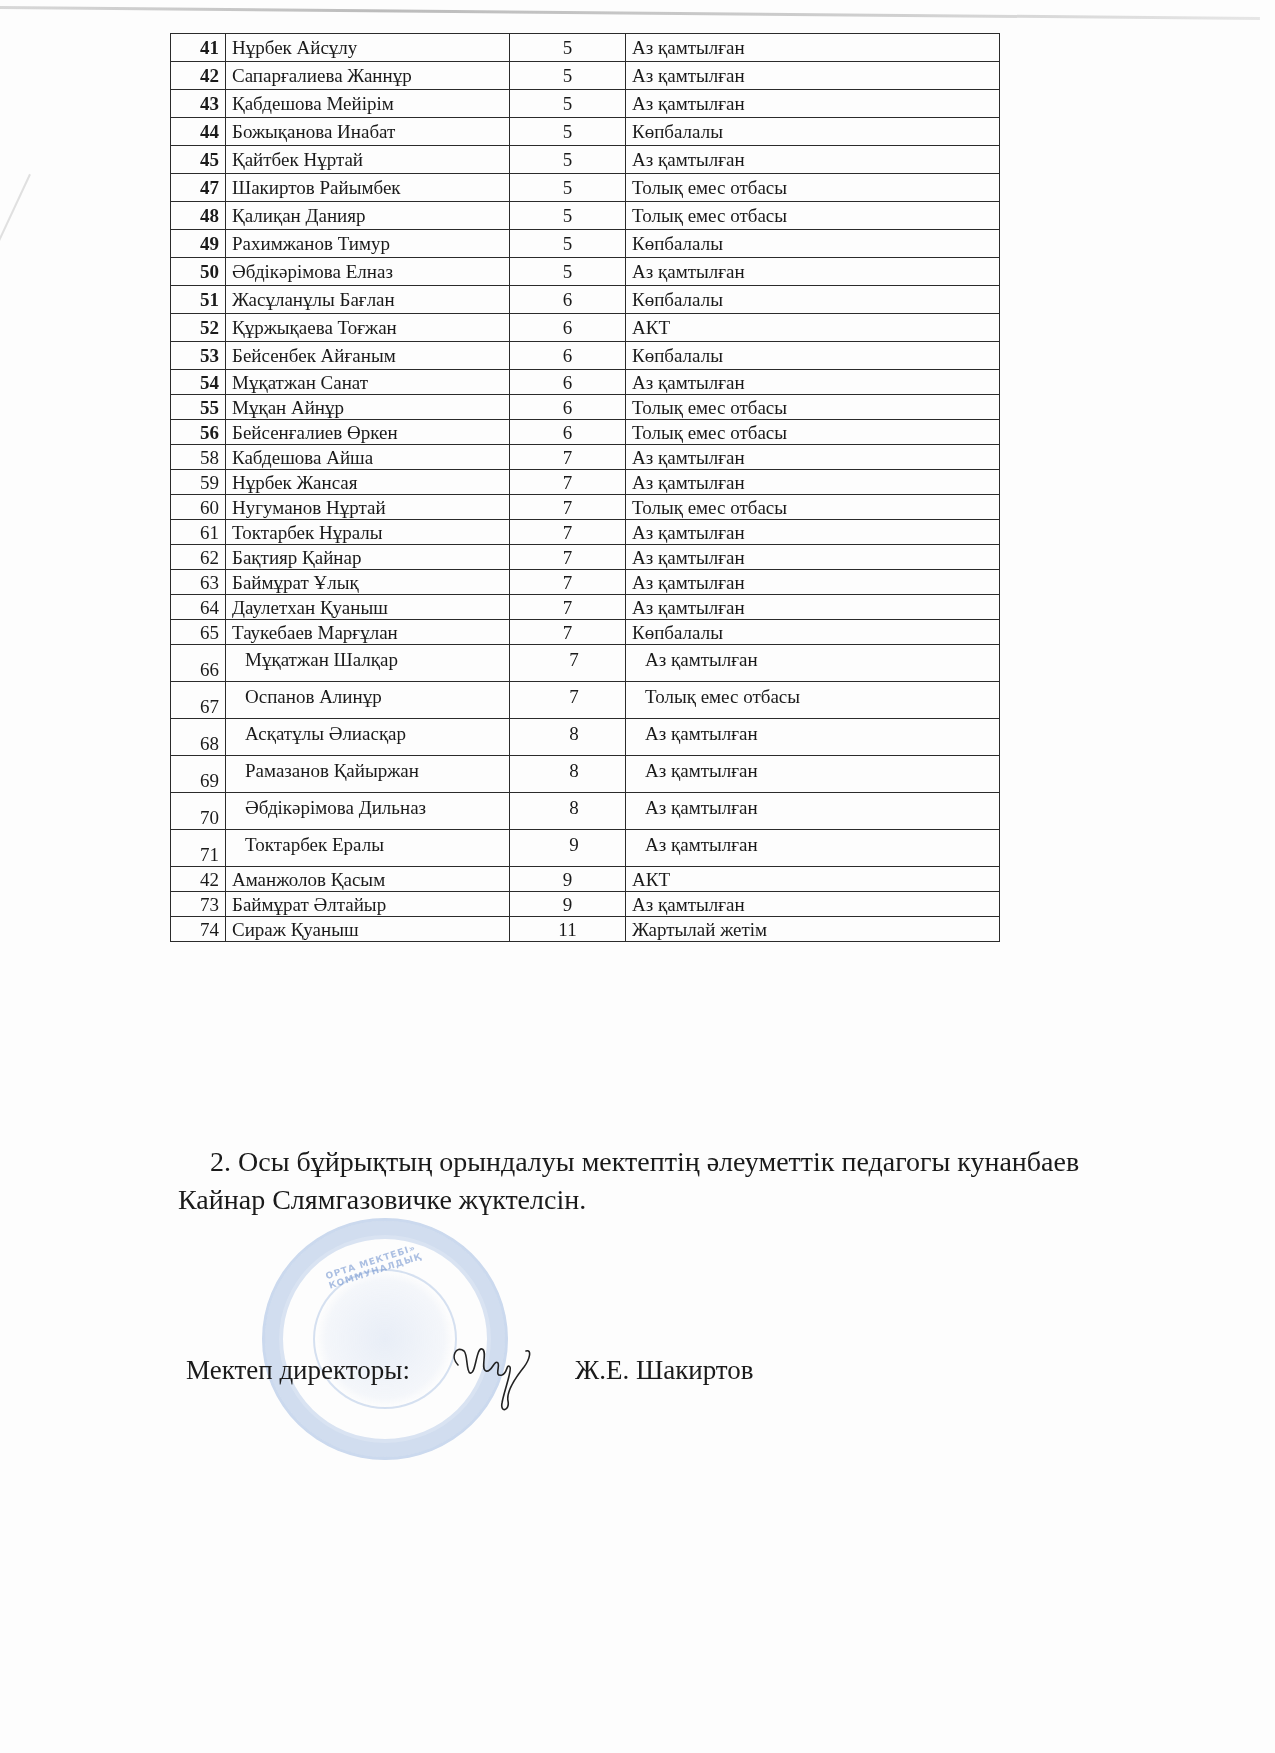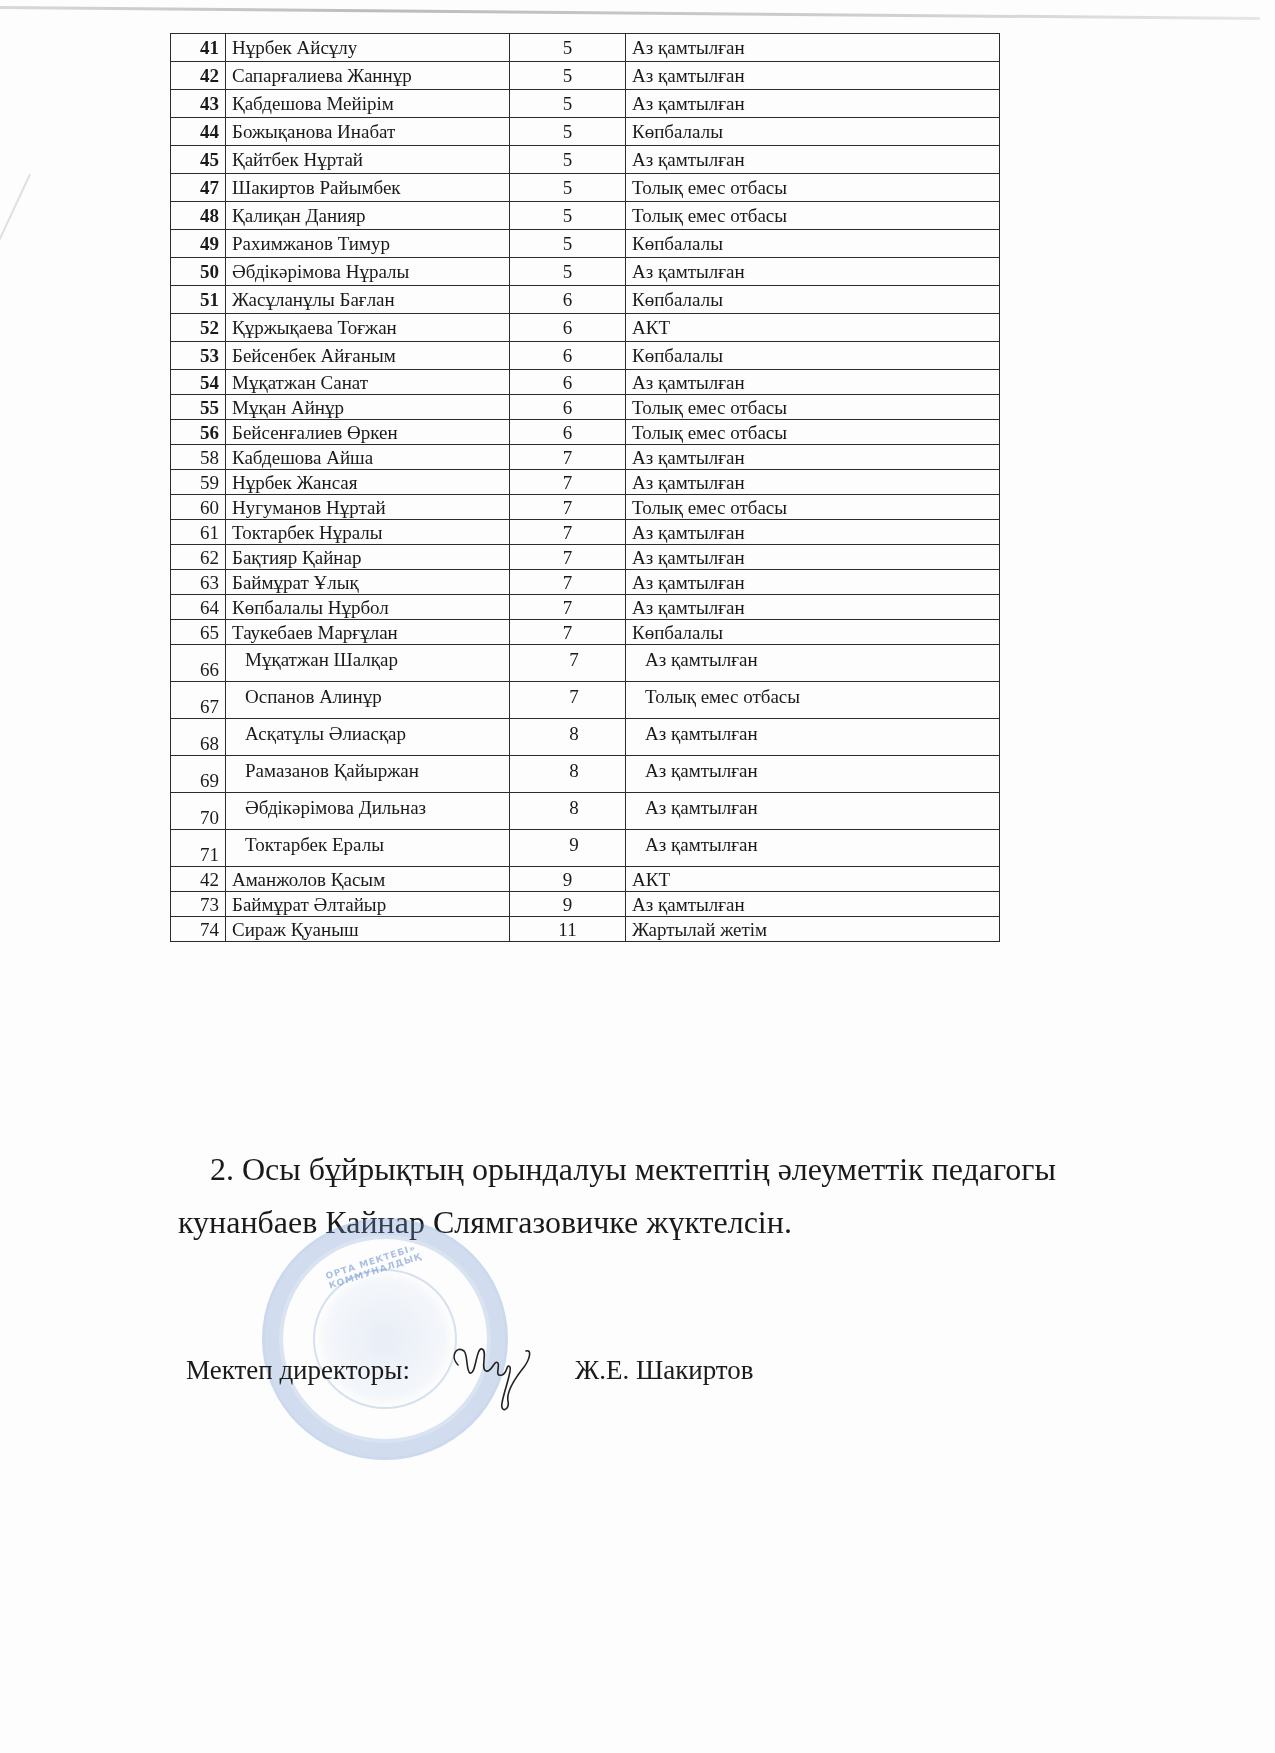--- a/index.html
+++ b/index.html
@@ -32,21 +32,21 @@
   td.num.bold { font-weight: bold; }
   td.cls { text-align: center; }
   tr.h29 td { height: 27px; }
   tr.h26 td { height: 24px; }
   tr.h33 td { height: 31px; padding-left: 19px; }
   tr.h33 td.num { vertical-align: bottom; padding-bottom: 2px; }
   tr.h33 td.name, tr.h33 td.cls, tr.h33 td.status { vertical-align: top; padding-top: 5px; }
 
   .para {
     position: absolute; left: 178px; top: 1143px; width: 955px;
-    font-size: 32px; line-height: 53px; text-indent: 32px;
+    font-size: 28px; line-height: 38px; text-indent: 32px;
   }
   .stamp {
     position: absolute; left: 262px; top: 1218px; width: 240px; height: 236px;
     border-radius: 50%; border: 3px solid rgba(110,150,210,0.35);
     box-shadow: inset 0 0 0 14px rgba(110,150,210,0.08), inset 0 0 0 18px rgba(110,150,210,0.25);
   }
   .stamp-inner {
     position: absolute; left: 48px; top: 48px; width: 140px; height: 136px; border-radius: 50%;
     border: 2px solid rgba(110,150,210,0.28);
     background: radial-gradient(circle, rgba(140,170,220,0.18) 0%, rgba(140,170,220,0.08) 60%, transparent 70%);
@@ -117,21 +117,21 @@
         <td class="status">Толық емес отбасы</td>
       </tr>
       <tr class="h29">
         <td class="num bold">49</td>
         <td class="name">Рахимжанов Тимур</td>
         <td class="cls">5</td>
         <td class="status">Көпбалалы</td>
       </tr>
       <tr class="h29">
         <td class="num bold">50</td>
-        <td class="name">Әбдікәрімова Нұралы</td>
+        <td class="name">Әбдікәрімова Елназ</td>
         <td class="cls">5</td>
         <td class="status">Аз қамтылған</td>
       </tr>
       <tr class="h29">
         <td class="num bold">51</td>
         <td class="name">Жасұланұлы Бағлан</td>
         <td class="cls">6</td>
         <td class="status">Көпбалалы</td>
       </tr>
       <tr class="h29">
@@ -195,21 +195,21 @@
         <td class="status">Аз қамтылған</td>
       </tr>
       <tr class="h26">
         <td class="num">63</td>
         <td class="name">Баймұрат Ұлық</td>
         <td class="cls">7</td>
         <td class="status">Аз қамтылған</td>
       </tr>
       <tr class="h26">
         <td class="num">64</td>
-        <td class="name">Көпбалалы Нұрбол</td>
+        <td class="name">Даулетхан Қуаныш</td>
         <td class="cls">7</td>
         <td class="status">Аз қамтылған</td>
       </tr>
       <tr class="h26">
         <td class="num">65</td>
         <td class="name">Таукебаев Марғұлан</td>
         <td class="cls">7</td>
         <td class="status">Көпбалалы</td>
       </tr>
       <tr class="h33">

